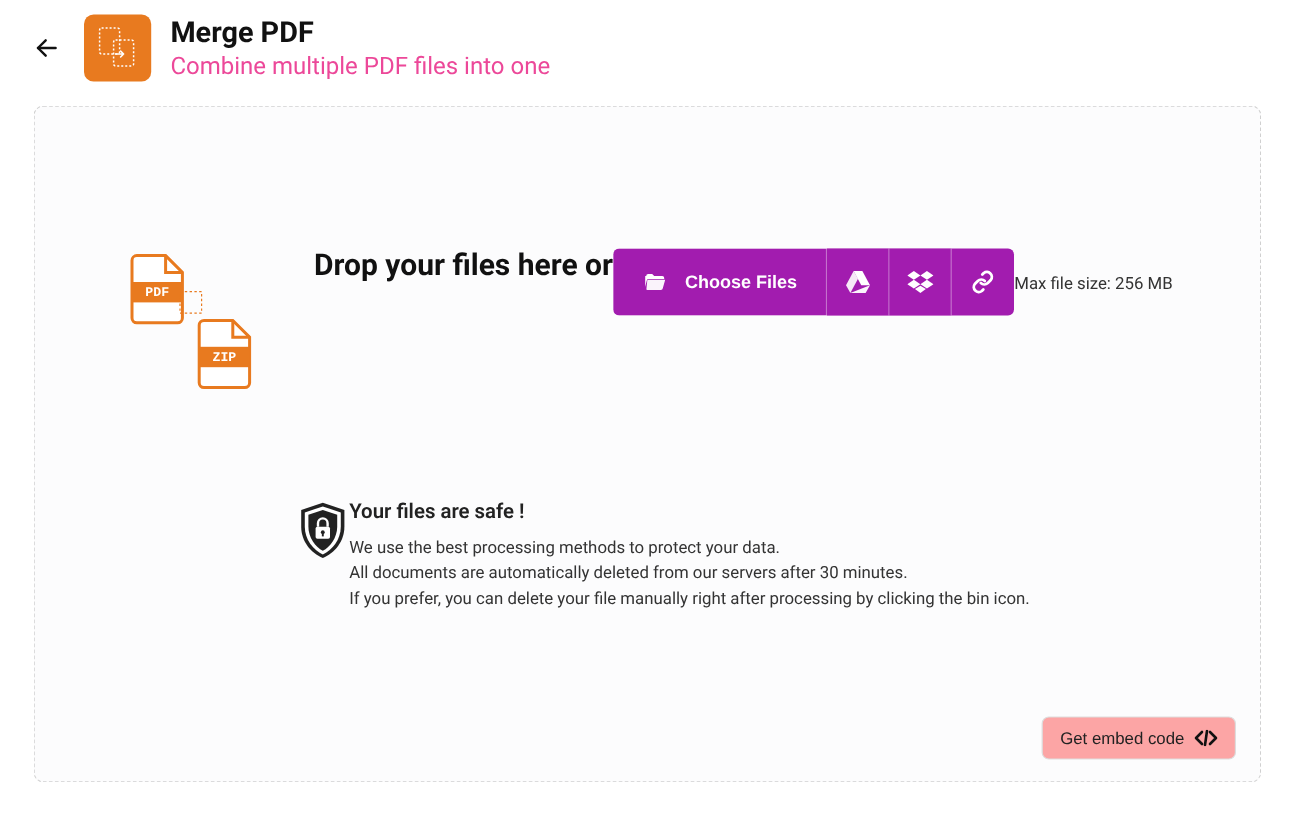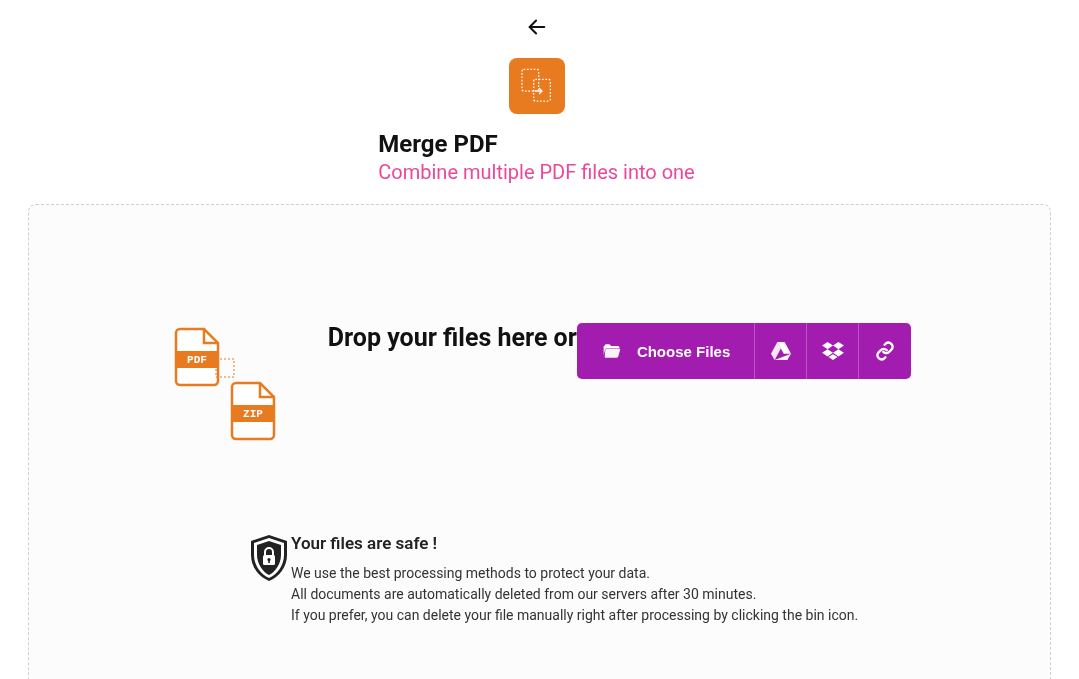--- a/index.html
+++ b/index.html
@@ -1,17 +1,17 @@
 <!DOCTYPE html>
 <html><head>
   <meta charset="utf-8">
   <style>
     * { box-sizing: border-box; margin: 0; padding: 0; }
     body { font-family: -apple-system, BlinkMacSystemFont, "Segoe UI", Roboto, Arial, sans-serif; background: #fff; color: #222; width: 1079px; height: 679px; overflow: hidden; }
-    .header { display: flex; align-items: center; gap: 16px; padding: 12px 30px 4px 24px; flex-direction: column; }
+    .header { display: flex; align-items: center; gap: 16px; padding: 12px 30px 4px 24px; }
     .back-btn { cursor: pointer; padding: 4px; display: flex; align-items: center; }
     .app-icon { width: 56px; height: 56px; background: #E87A1F; border-radius: 8px; display: flex; align-items: center; justify-content: center; }
     .header-text h1 { font-size: 24px; font-weight: 700; color: #111; margin-bottom: 2px; }
     .header-text p { font-size: 20px; color: #ec4899; }
     .main-panel { margin: 16px 28px 0 28px; border: 1px dashed #d0d0d0; border-radius: 8px; background: #fcfcfd; height: 564px; position: relative; padding: 0; }
     .drop-area { display: flex; align-items: flex-start; justify-content: center; gap: 40px; padding-top: 118px; }
     .file-graphic { position: relative; width: 120px; height: 120px; font-family: Liberation Mono, monospace; }
     .drop-right { display: flex; flex-direction: row; }
     .drop-title { font-size: 25px; font-weight: 700; color: #111; margin-bottom: 22px; }
     .button-row { display: flex; }
@@ -96,20 +96,21 @@
               <path d="M12 14.5 L17 17.5 L12 21 L7 17.5 Z"></path>
             </svg>
         </button>
         <button class="btn icon-only last">
           <svg width="20" height="20" viewBox="0 0 24 24" fill="none" stroke="#fff" stroke-width="2.8" stroke-linecap="round" stroke-linejoin="round">
               <path d="M10 13a5 5 0 0 0 7 0l3-3a5 5 0 0 0-7-7l-1.5 1.5"></path>
               <path d="M14 11a5 5 0 0 0-7 0l-3 3a5 5 0 0 0 7 7l1.5-1.5"></path>
             </svg>
         </button>
       </div>
+      <div class="max-size">Max file size: 256 MB</div>
     </div>
   </div>
 
   <div class="safe-section">
     <div>
       <svg width="44" height="50" viewBox="0 0 44 50">
           <path d="M22 2 L40 8 V22 C40 34 32 44 22 48 C12 44 4 34 4 22 V8 Z" fill="#222"></path>
           <path d="M22 5 L37 10 V22 C37 32.5 30 41.5 22 45 C14 41.5 7 32.5 7 22 V10 Z" fill="#fff"></path>
           <path d="M22 8 L34 12 V22 C34 31 28 39 22 42 C16 39 10 31 10 22 V12 Z" fill="#222"></path>
           <rect x="16" y="22" width="12" height="10" rx="1.5" fill="#fff"></rect>

